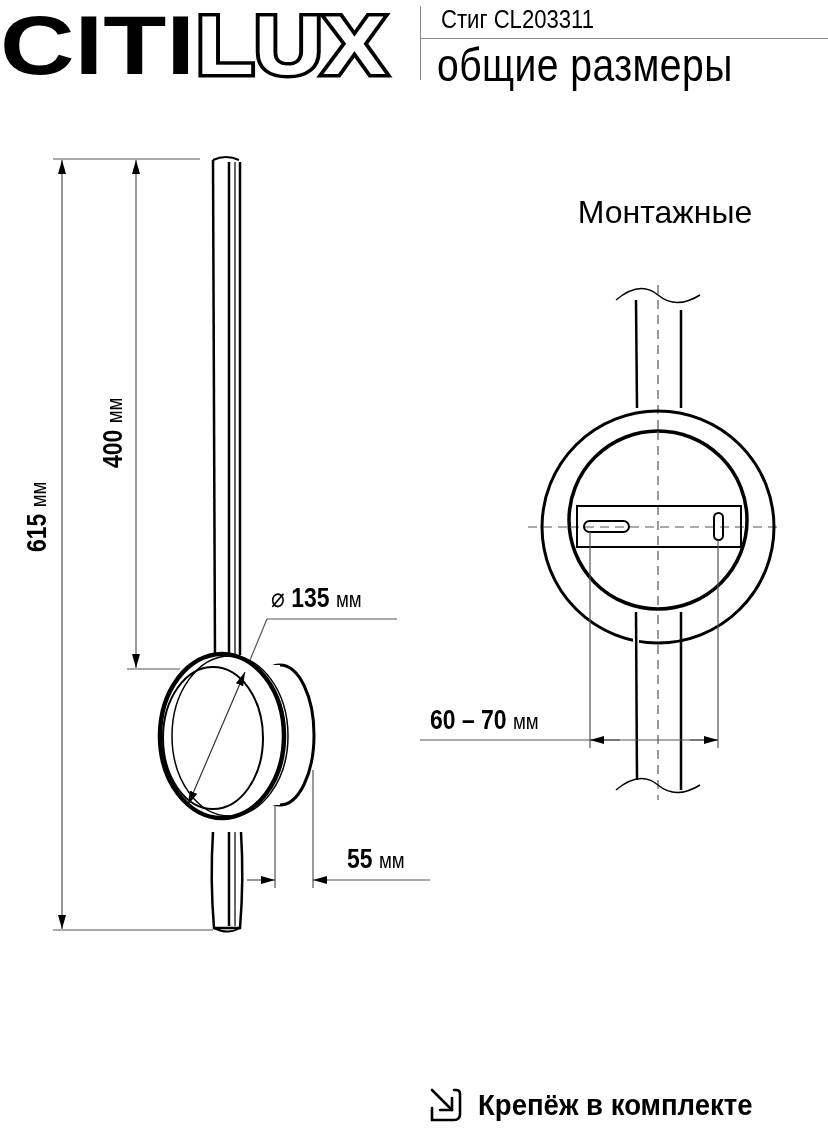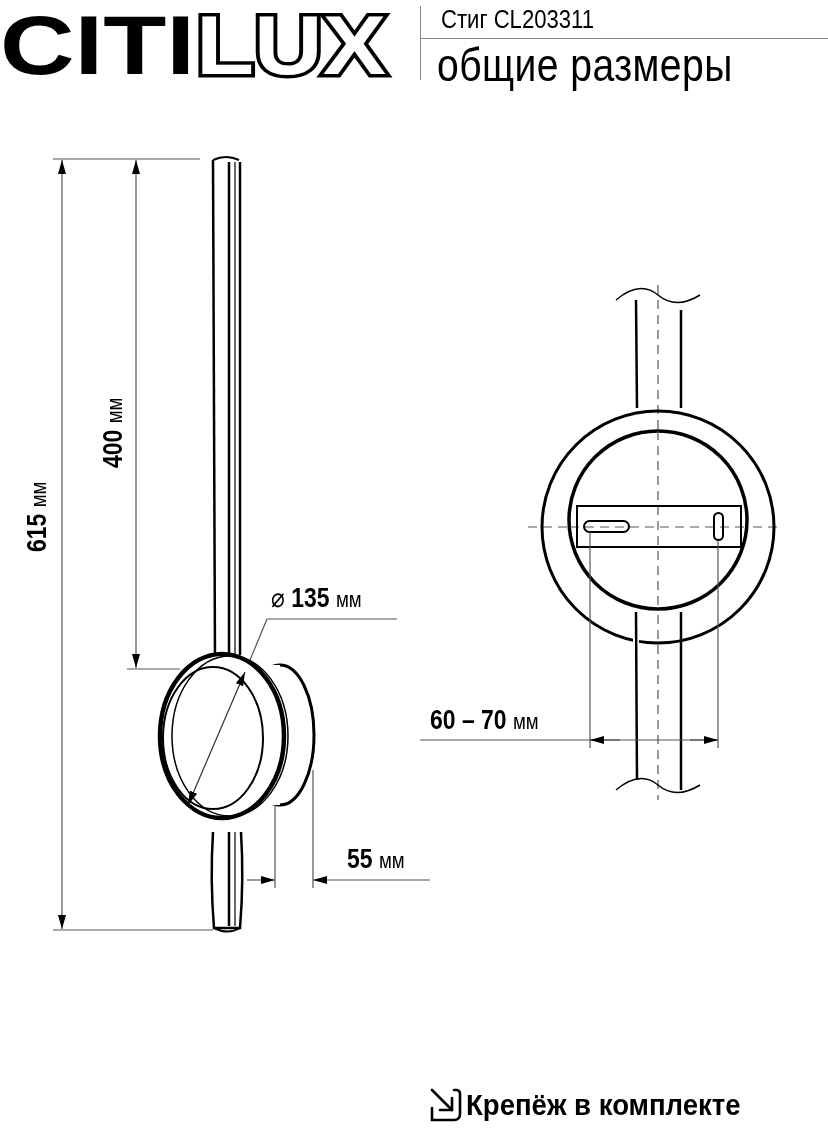--- a/index.html
+++ b/index.html
@@ -7,21 +7,21 @@
     .logo { position:absolute; left:0; top:4px; width:395px; height:80px; }
     .header-sep { position:absolute; left:420px; top:6px; width:1px; height:74px; background:#888; }
     .model { position:absolute; left:441px; top:4px; font-size:26px; transform:scaleX(0.85); transform-origin:left top; white-space:nowrap; }
     .hline { position:absolute; left:421px; top:38px; width:407px; height:1px; background:#888; }
     .subtitle { position:absolute; left:437px; top:38px; font-size:46px; transform:scaleX(0.85); transform-origin:left top; white-space:nowrap; letter-spacing:0.5px; }
     svg.drawing { position:absolute; left:0; top:0; }
     .lbl { position:absolute; white-space:nowrap; font-weight:bold; font-size:27px; transform-origin:left top; }
     .lbl .unit { font-weight:normal; font-size:22px; }
     .vert { transform:rotate(-90deg) scaleX(0.85); }
     .mount-title { position:absolute; left:520px; top:192px; width:290px; text-align:center; font-size:32px; line-height:40px; }
-    .footer { position:absolute; left:428px; top:1086px; display:flex; align-items:center; }
+    .footer { position:absolute; left:428px; top:1086px; display:flex; align-items:center; gap:12px; }
     .footer-text { font-size:29px; font-weight:bold; transform:scaleX(0.95); transform-origin:left center; white-space:nowrap; }
   </style>
 </head>
 <body>
 
 <svg class="logo" viewBox="0 0 395 80">
   <text x="0" y="70" font-family="Liberation Sans, sans-serif" font-weight="bold" font-size="84" textLength="195" lengthAdjust="spacingAndGlyphs" fill="#000">CITI</text>
   <text x="196" y="70" font-family="Liberation Sans, sans-serif" font-weight="bold" font-size="84" textLength="190" lengthAdjust="spacingAndGlyphs" fill="#fff" stroke="#000" stroke-width="7" paint-order="stroke">LUX</text>
 </svg>
 
@@ -122,20 +122,21 @@
   <span style="font-weight:normal;">⌀</span> <span>135</span> <span class="unit">мм</span>
 </div>
 <div class="lbl" style="left:347px; top:844px; transform:scaleX(0.85);">
   <span>55</span> <span class="unit">мм</span>
 </div>
 <div class="lbl" style="left:430px; top:705px; transform:scaleX(0.85);">
   <span>60 – 70</span> <span class="unit">мм</span>
 </div>
 
 <div class="mount-title">
+  <div>Монтажные</div>
 </div>
 
 <div class="footer">
   <svg width="38" height="38" viewBox="0 0 38 38">
     <path d="M4,22 L4,34 L26,34 Q32,34 32,28 L32,8 Q32,4 28,4 L26,4" fill="none" stroke="#000" stroke-width="2.6" stroke-linecap="round"></path>
     <line x1="4" y1="4" x2="24" y2="24" stroke="#000" stroke-width="2.6" stroke-linecap="round"></line>
     <path d="M12,24 L24,24 L24,12" fill="none" stroke="#000" stroke-width="2.6" stroke-linecap="round" stroke-linejoin="round"></path>
   </svg>
   <span class="footer-text">Крепёж в комплекте</span>
 </div>

